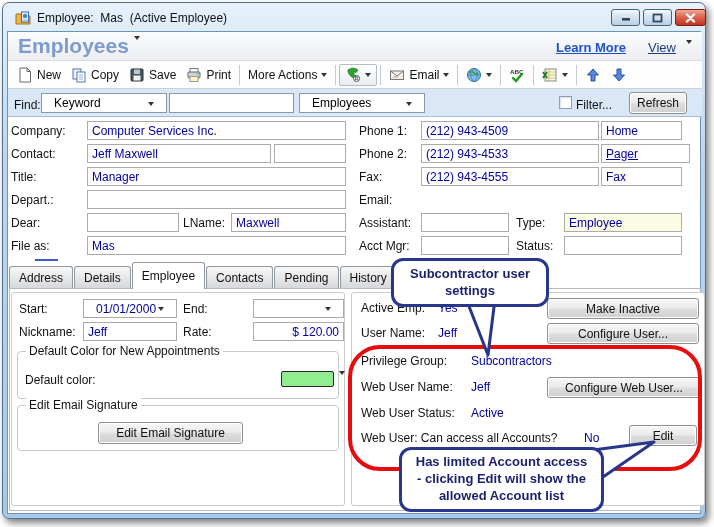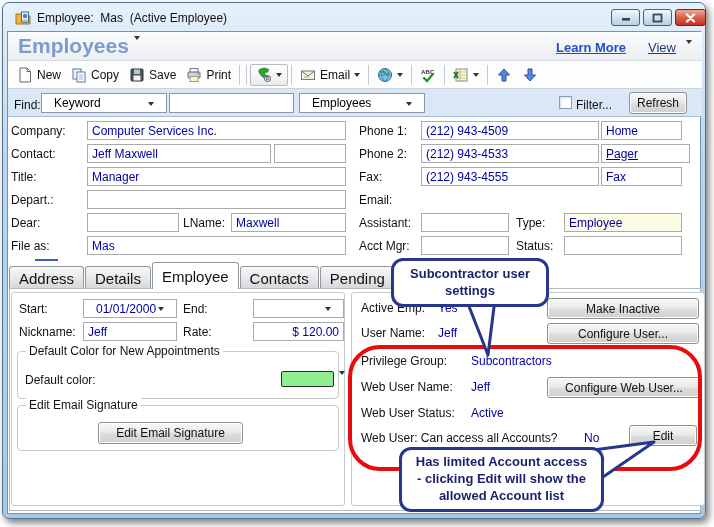--- a/index.html
+++ b/index.html
@@ -51,21 +51,21 @@
 
   
   .lbl { position:absolute; font-size:12px; color:#111; white-space:nowrap; }
   .field { position:absolute; height:19px; border:1px solid #ababab; background:#fff; color:#0000a0;
     font-size:12px; padding:0 4px; font-family:"Liberation Sans",sans-serif; }
   .field.cream { background:#fcfbe3; }
   .field.right { text-align:right; }
 
   
   .tabs { position:absolute; left:6px; top:261px; height:25px; display:flex; align-items:flex-end; }
-  .tab { height:23px; padding:0 9px; display:flex; align-items:center; font-size:15px; color:#111;
+  .tab { height:23px; padding:0 9px; display:flex; align-items:center; font-size:12px; color:#111;
     background:linear-gradient(#f8f8f8,#e3e4e6 60%,#d4d6d9); border:1px solid #9298a0; border-bottom:none;
     border-radius:3px 3px 0 0; margin-right:1px; }
   .tab.active { height:27px; background:#fff; position:relative; z-index:3; }
   .panel { position:absolute; left:6px; top:285px; width:692px; height:223px; background:#fff;
     border:1px solid #b4b9be; }
   .pane { position:absolute; border:1px solid #c6cbd0; border-radius:3px; background:#fff; }
   .focus-line { position:absolute; left:32px; top:256px; width:23px; height:2px; background:#3c5cc8; }
 
   .fieldset { position:absolute; border:1px solid #c9c9c9; border-radius:4px; }
   .legend { position:absolute; top:-8px; left:8px; background:#fff; padding:0 3px; font-size:12px; color:#111; white-space:nowrap; }
@@ -149,20 +149,24 @@
       <div class="t-item">
         <span class="icon16"><svg width="16" height="16" viewBox="0 0 16 16">
               <rect x="4" y="1.5" width="8" height="4" fill="#fff" stroke="#777"></rect>
               <rect x="2" y="5" width="12" height="6" rx="1" fill="#cdd2d8" stroke="#667"></rect>
               <rect x="4" y="9.5" width="8" height="5" fill="#fdf6c9" stroke="#998"></rect>
               <circle cx="12" cy="6.8" r=".9" fill="#3c6"></circle>
             </svg></span>
         <span>Print</span>
       </div>
       <div class="t-sep"></div>
+      <div class="t-item">
+        <span>More Actions</span>
+        <span class="arr"></span>
+      </div>
       <div class="t-sep"></div>
       <div class="t-item" style="border:1px solid #b6bcc4;background:linear-gradient(#fff,#e9ecef);">
         <span class="icon16"><svg width="16" height="16" viewBox="0 0 16 16">
               <path d="M3 3c3-2.5 7-2.5 10 0l-2 2.6-2-.8-.2 2.7 2.6 1.5-1.6 2.5c-3.3-1-5.8-3.5-6.8-6.8z" fill="#2ca52c" stroke="#1a6e1a" stroke-width=".7"></path>
               <circle cx="11.5" cy="11.5" r="3" fill="#e8f2e0" stroke="#557"></circle>
               <text x="11.5" y="13.4" font-size="5" text-anchor="middle" fill="#335">B</text>
             </svg></span>
         <span class="arr"></span>
       </div>
       <div class="t-sep"></div>

